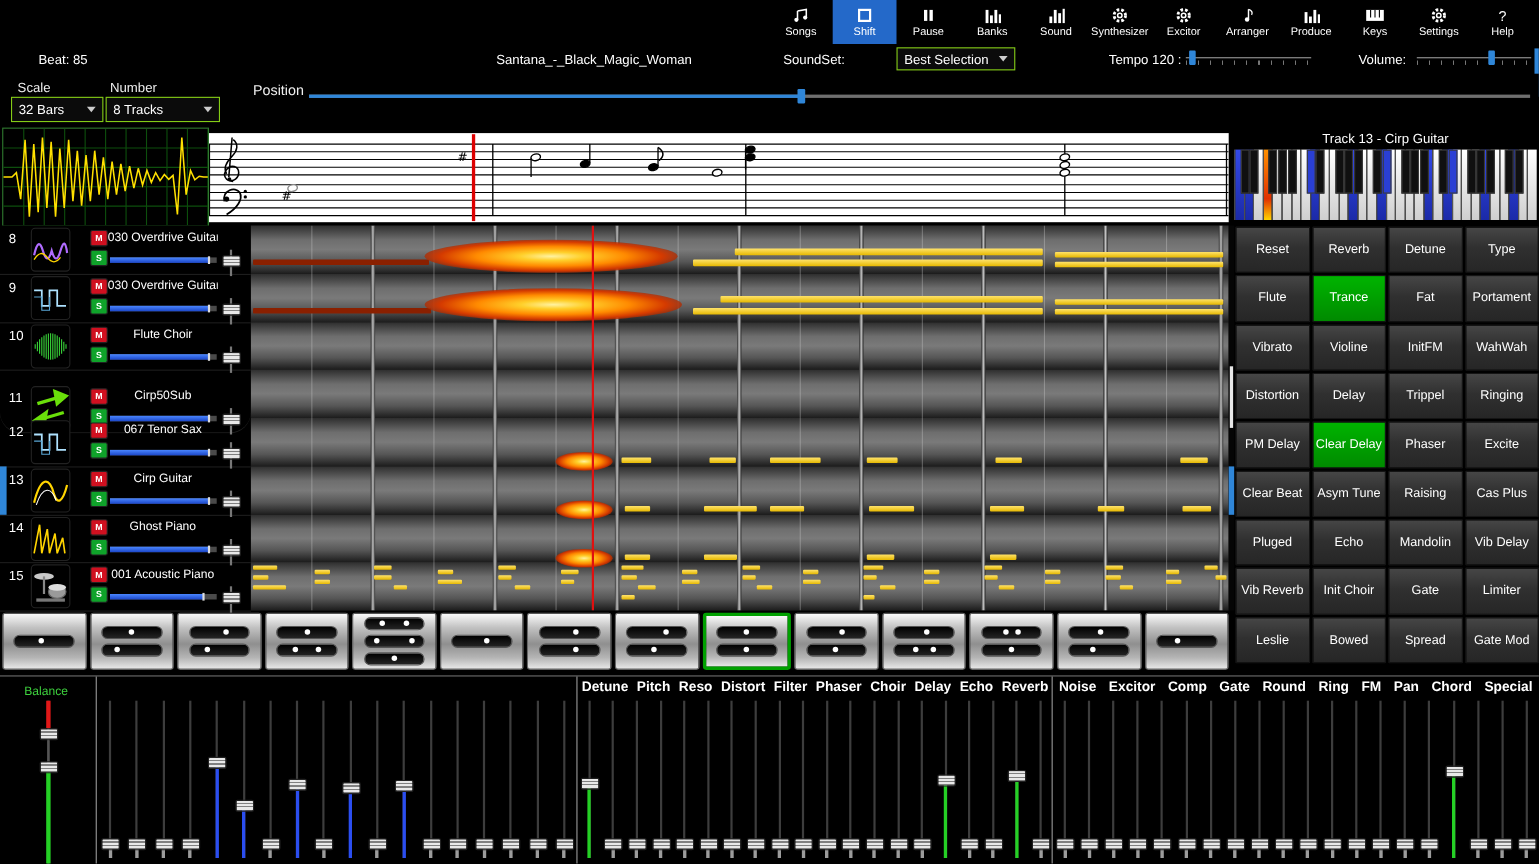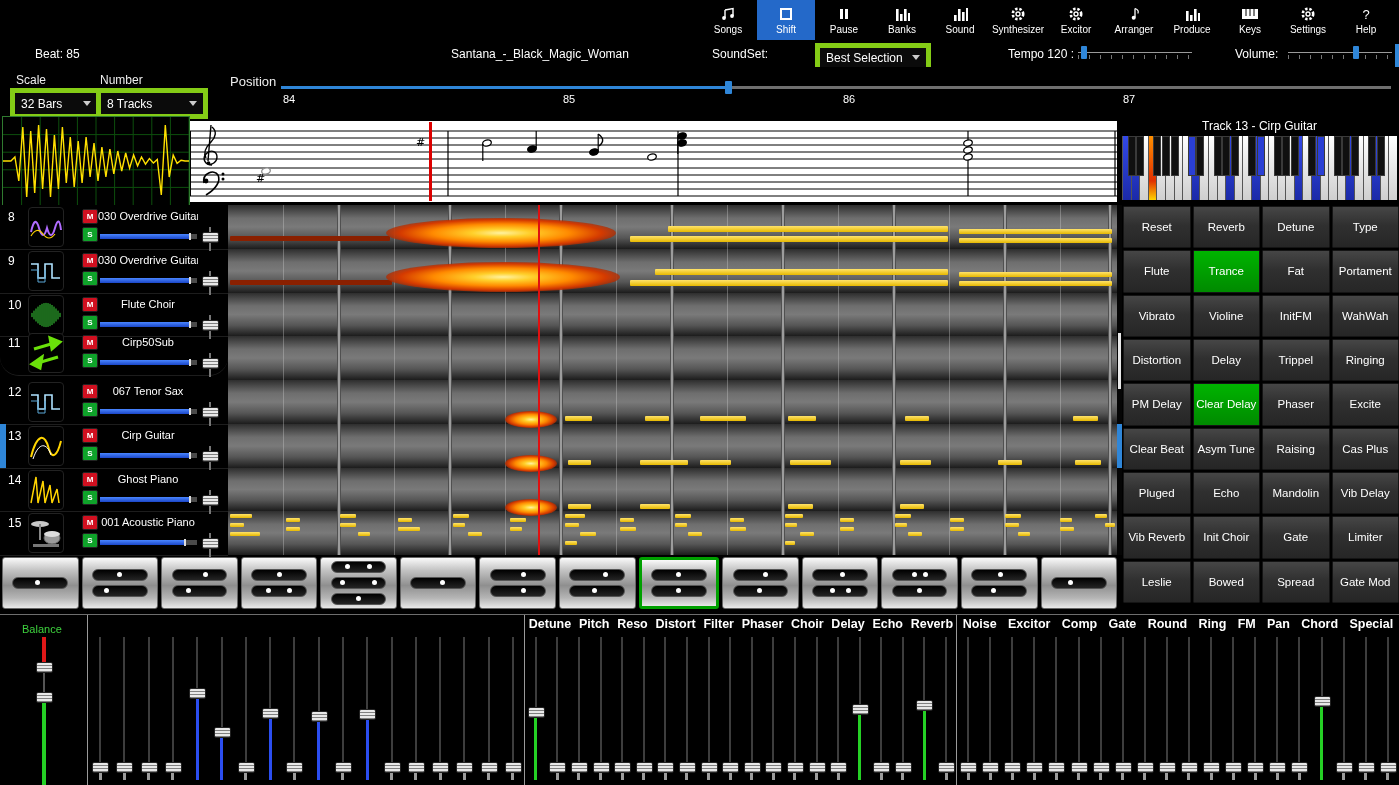--- a/index.html
+++ b/index.html
@@ -11,21 +11,21 @@
   #topbar{position:absolute;left:0;top:0;width:1399px;height:40px;background:#000;}
   .app-title{position:absolute;left:66px;top:7px;font-size:21px;color:#fff;}
   #toolbar{position:absolute;right:4px;top:0;height:40px;display:flex;}
   .tb-item{width:58px;height:40px;display:flex;flex-direction:column;align-items:center;justify-content:center;gap:1px;cursor:pointer;}
   .tb-item.active{background:#2469c9;}
   .tb-icon{height:17px;display:flex;align-items:center;justify-content:center;}
   .tb-label{font-size:10px;color:#fff;}
 
   
   #row2{position:absolute;left:0;top:40px;width:1399px;height:27px;background:#000;}
-  .dd{background:#0b0b0b;border:5px solid #84cc16;color:#fff;font-size:12px;display:flex;align-items:center;justify-content:space-between;padding:0 6px;position:absolute;cursor:pointer;}
+  .dd{background:#0b0b0b;border:1px solid #84cc16;color:#fff;font-size:12px;display:flex;align-items:center;justify-content:space-between;padding:0 6px;position:absolute;cursor:pointer;}
   .tri{width:0;height:0;border-left:4px solid transparent;border-right:4px solid transparent;border-top:5px solid #ccc;margin-left:6px;}
   .hslider{position:absolute;height:14px;cursor:pointer;}
   .hs-line{position:absolute;left:0;right:0;top:6px;height:1px;background:#9a9a9a;}
   .hs-ticks{position:absolute;left:0;right:0;top:9px;height:4px;background:repeating-linear-gradient(90deg,#777 0 1px,transparent 1px 11px);}
   .hs-handle{position:absolute;top:0;width:6px;height:13px;background:#2f86d8;border-radius:1px;}
   #edge-scroll{position:absolute;right:0;top:4px;width:4px;height:44px;background:#2f86d8;}
 
   
   #row3{position:absolute;left:0;top:67px;width:1399px;height:48px;background:#000;}
   .small-label{position:absolute;font-size:12px;color:#eee;}
@@ -266,26 +266,20 @@
   <div class="small-label" style="left:100px;top:6px">Number</div>
   <div class="dd" style="left:96px;top:21px;width:90px;height:21px">
     <span>8 Tracks</span>
     <span class="tri"></span>
   </div>
   <div class="small-label" style="left:230px;top:7px;font-size:13px">Position</div>
   <div id="pos-slider">
     <div id="pos-track"></div>
     <div id="pos-fill" style="width: 40.3%;"></div>
     <div id="pos-handle" style="left: calc(40.3% - 3px);"></div>
-  </div>
-  <div id="pos-ticks">
-    <span style="left:0">84</span>
-    <span style="left:280px">85</span>
-    <span style="left:560px">86</span>
-    <span style="left:840px">87</span>
   </div>
 </div>
 
 <div id="scope"><svg width="186" height="88" viewBox="0 0 186 88">
       <line x1="18.6" y1="0" x2="18.6" y2="88" stroke="#0d4f0d"></line>
       <line x1="37.2" y1="0" x2="37.2" y2="88" stroke="#0d4f0d"></line>
       <line x1="55.800000000000004" y1="0" x2="55.800000000000004" y2="88" stroke="#0d4f0d"></line>
       <line x1="74.4" y1="0" x2="74.4" y2="88" stroke="#0d4f0d"></line>
       <line x1="93" y1="0" x2="93" y2="88" stroke="#0d4f0d"></line>
       <line x1="111.6" y1="0" x2="111.6" y2="88" stroke="#0d4f0d"></line>
@@ -461,21 +455,21 @@
       <div class="t-name">Flute Choir</div>
       <div class="t-slider">
         <div class="t-fill" style="width: 93%;"></div>
         <div class="t-tick" style="left: calc(93% - 1px);"></div>
       </div>
       <div class="t-fader">
         <div class="line"></div>
         <div class="knob" style="left: 0px; top: 5px;"></div>
       </div>
     </div>
-    <div class="track-row" style="top: 126px; border-radius: 19px;">
+    <div class="track-row" style="top: 144px; border-radius: 19px;">
       <div class="t-num">11</div>
       <div class="t-icon"><svg width="34" height="38" viewBox="0 0 34 38">
           <g stroke="#6ae00a" stroke-width="3" fill="#6ae00a">
             <line x1="5" y1="15" x2="22" y2="10"></line>
             <polygon points="21,4 31,8 23,15"></polygon>
             <line x1="29" y1="23" x2="12" y2="28"></line>
             <polygon points="13,23 3,30 11,34"></polygon>
           </g>
         </svg></div>
       <div class="t-btn t-m">M</div>

